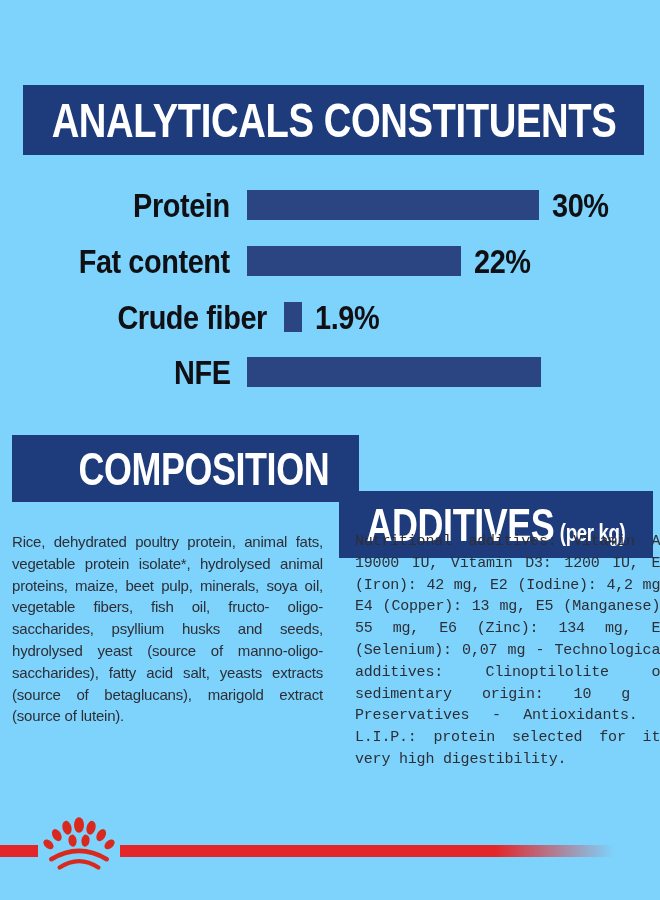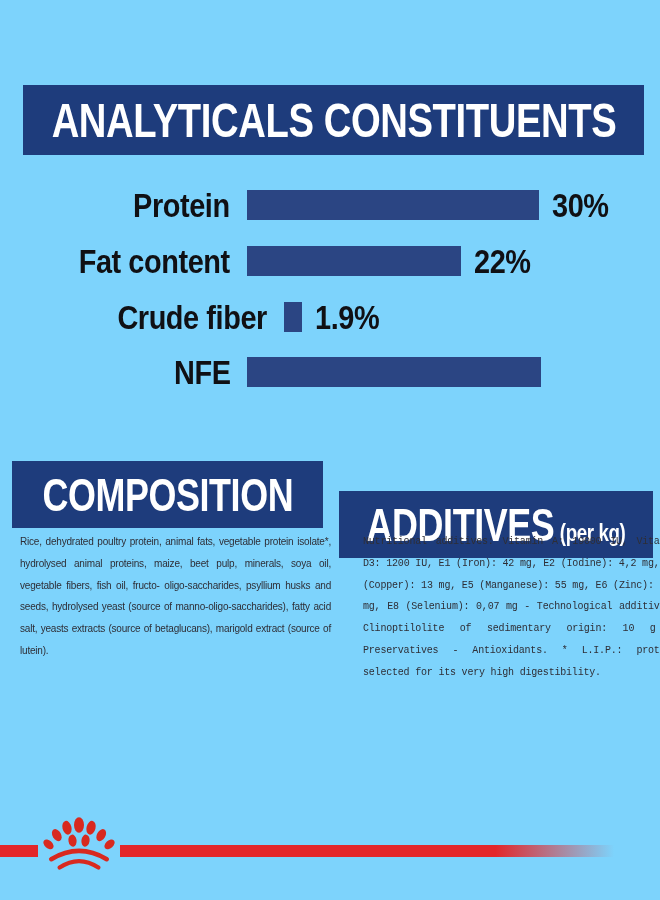--- a/index.html
+++ b/index.html
@@ -5,21 +5,21 @@
   html,body{margin:0;padding:0;background:#ffffff;}
   .page{
     position:relative;width:660px;height:900px;background:#7dd3fc;overflow:hidden;
     font-family:"Liberation Sans",sans-serif;
   }
   
   .navy-bar{
     position:absolute;background:#1e3c7c;display:flex;align-items:center;justify-content:center;
   }
   .bar-analyticals{left:23px;top:85px;width:621px;height:70px;}
-  .bar-composition{left:12px;top:461px;width:311px;height:67px;}
+  .bar-composition{left:12px;top:435px;width:311px;height:67px;padding-left:36px;}
   .bar-additives{left:339px;top:455px;width:314px;height:67px;margin-top:36px;}
   .hdr-text{
     color:#ffffff;font-weight:bold;white-space:nowrap;
     transform:scaleX(0.78);transform-origin:center center;
     letter-spacing:-0.5px;line-height:1;
   }
   .hdr-xl{font-size:49px;}
   .hdr-lg{font-size:46px;}
   .hdr-unit{font-size:24px;font-weight:bold;color:#fff;margin-left:7px;letter-spacing:-0.5px;}
   .hdr-flex{display:flex;align-items:baseline;transform:scaleX(0.78);transform-origin:center center;white-space:nowrap;}
@@ -40,22 +40,22 @@
   }
   .chart-value{
     flex:0 0 auto;margin-left:13px;
     font-size:34px;font-weight:bold;color:#101014;line-height:30px;white-space:nowrap;
   }
   .chart-value > span{display:inline-block;transform:scaleX(0.85);transform-origin:left center;letter-spacing:-0.5px;}
 
   
   .col-body{
     position:absolute;top:531px;
-    font-size:10px;line-height:21.8px;color:#2e2e36;
-    text-align:justify;letter-spacing:-0.2px;margin-left:8px;
+    font-size:15px;line-height:21.8px;color:#2e2e36;
+    text-align:justify;letter-spacing:-0.2px;
   }
   .body-composition{left:12px;width:311px;}
   .body-additives{left:355px;width:314px;font-family:Liberation Mono, monospace;}
 
   
   .red-line-left{position:absolute;left:0;top:845px;width:38px;height:12px;background:#e3262a;}
   .red-line-right{
     position:absolute;left:120px;top:845px;width:494px;height:12px;
     background:linear-gradient(to right,#e3262a 0%,#e3262a 76%,rgba(227,38,42,0) 100%);
   }

